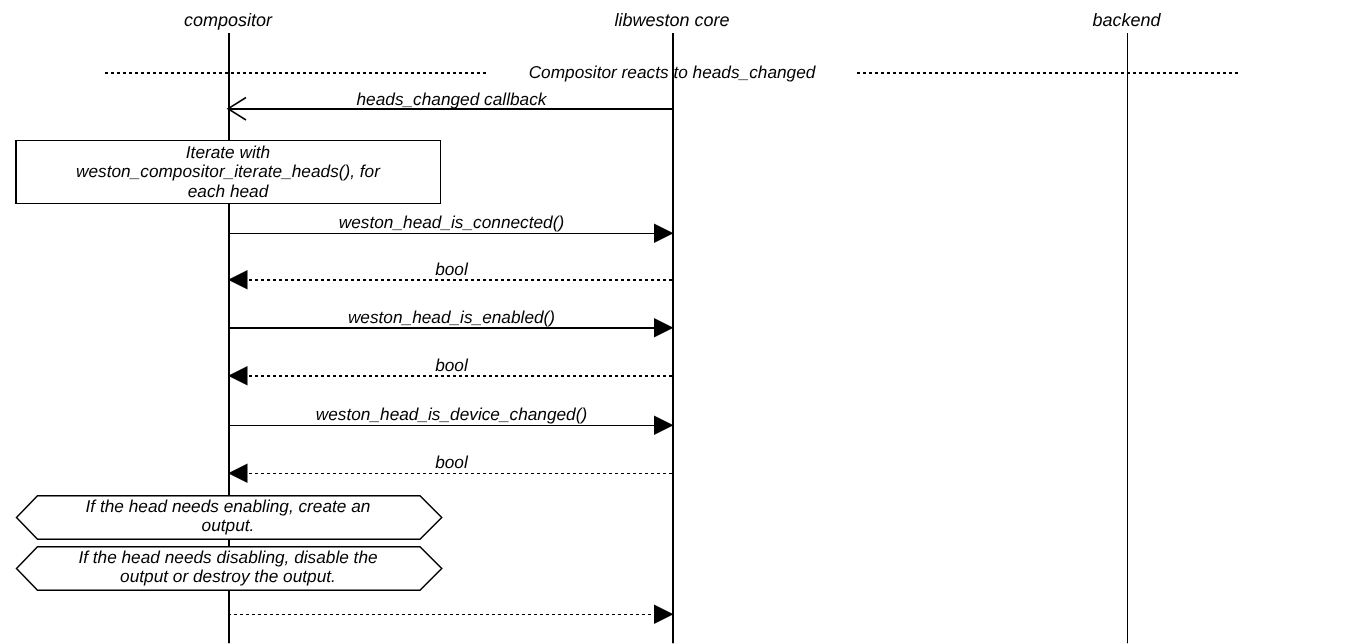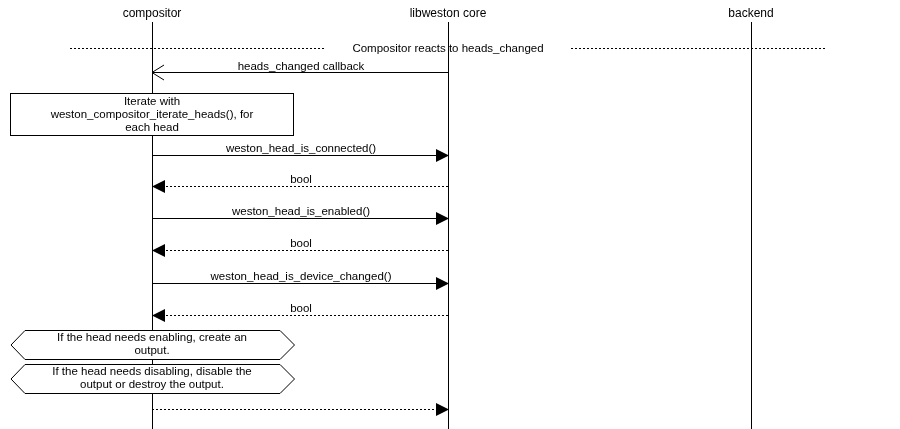--- a/index.html
+++ b/index.html
@@ -10,20 +10,21 @@
   body {
     font-family: "Liberation Sans", sans-serif;
     color: #000000;
   }
   #diagram-root {
     position: relative;
     width: 900px;
     height: 429px;
     overflow: hidden;
     background: #ffffff;
+    font-style: italic;
   }
   svg.seq-canvas {
     position: absolute;
     left: 0;
     top: 0;
     width: 900px;
     height: 429px;
     display: block;
   }
   .lifeline-label {

